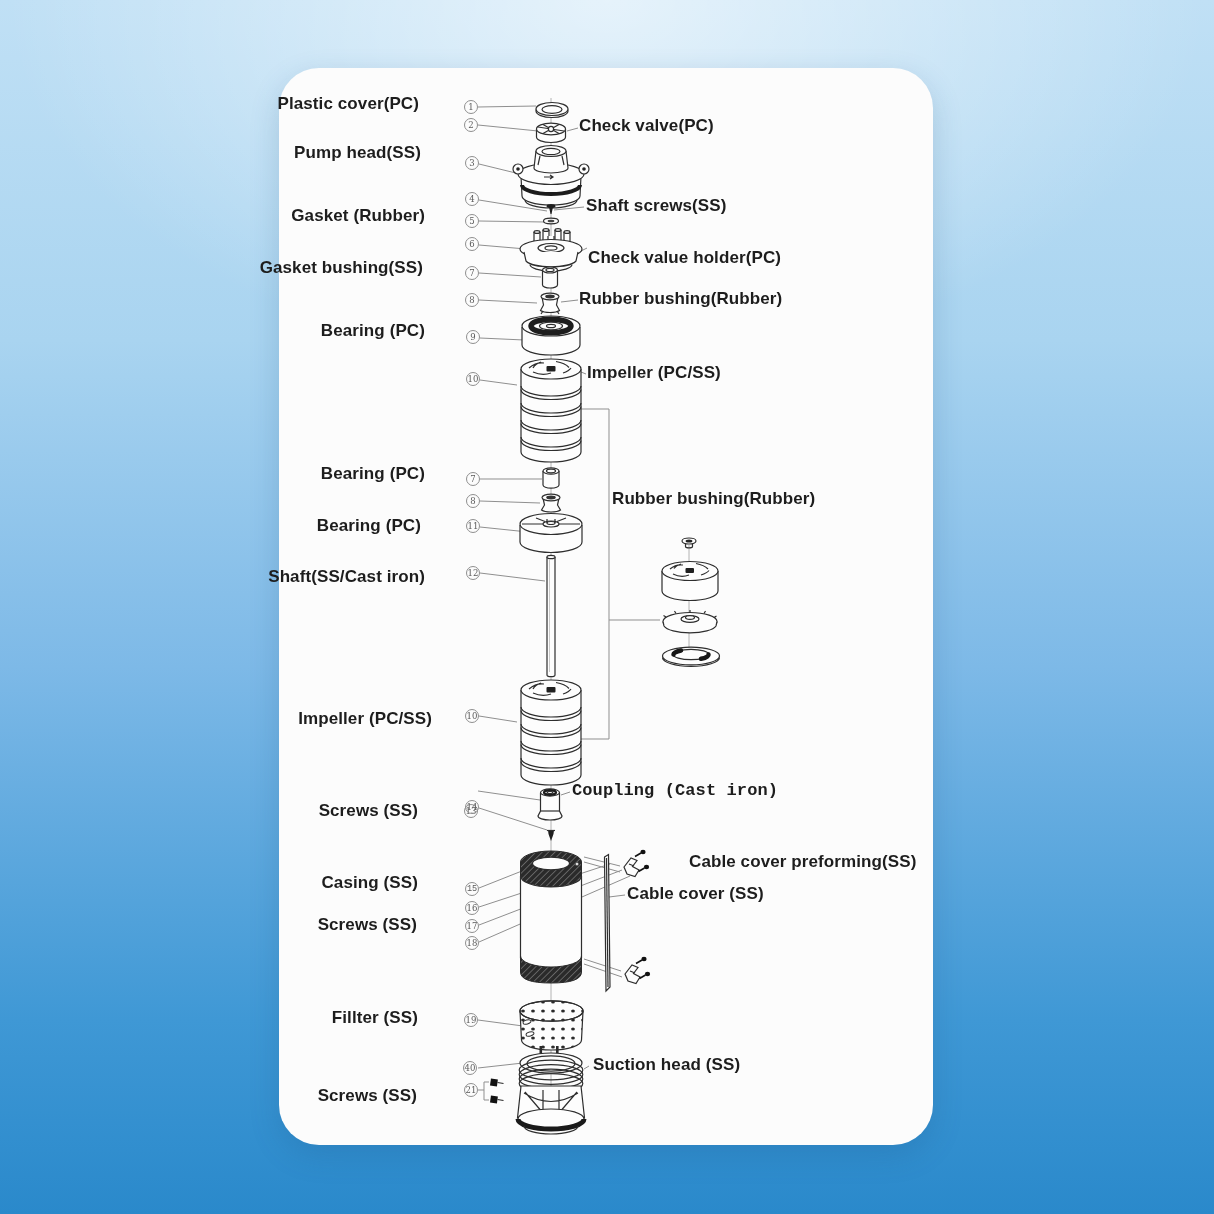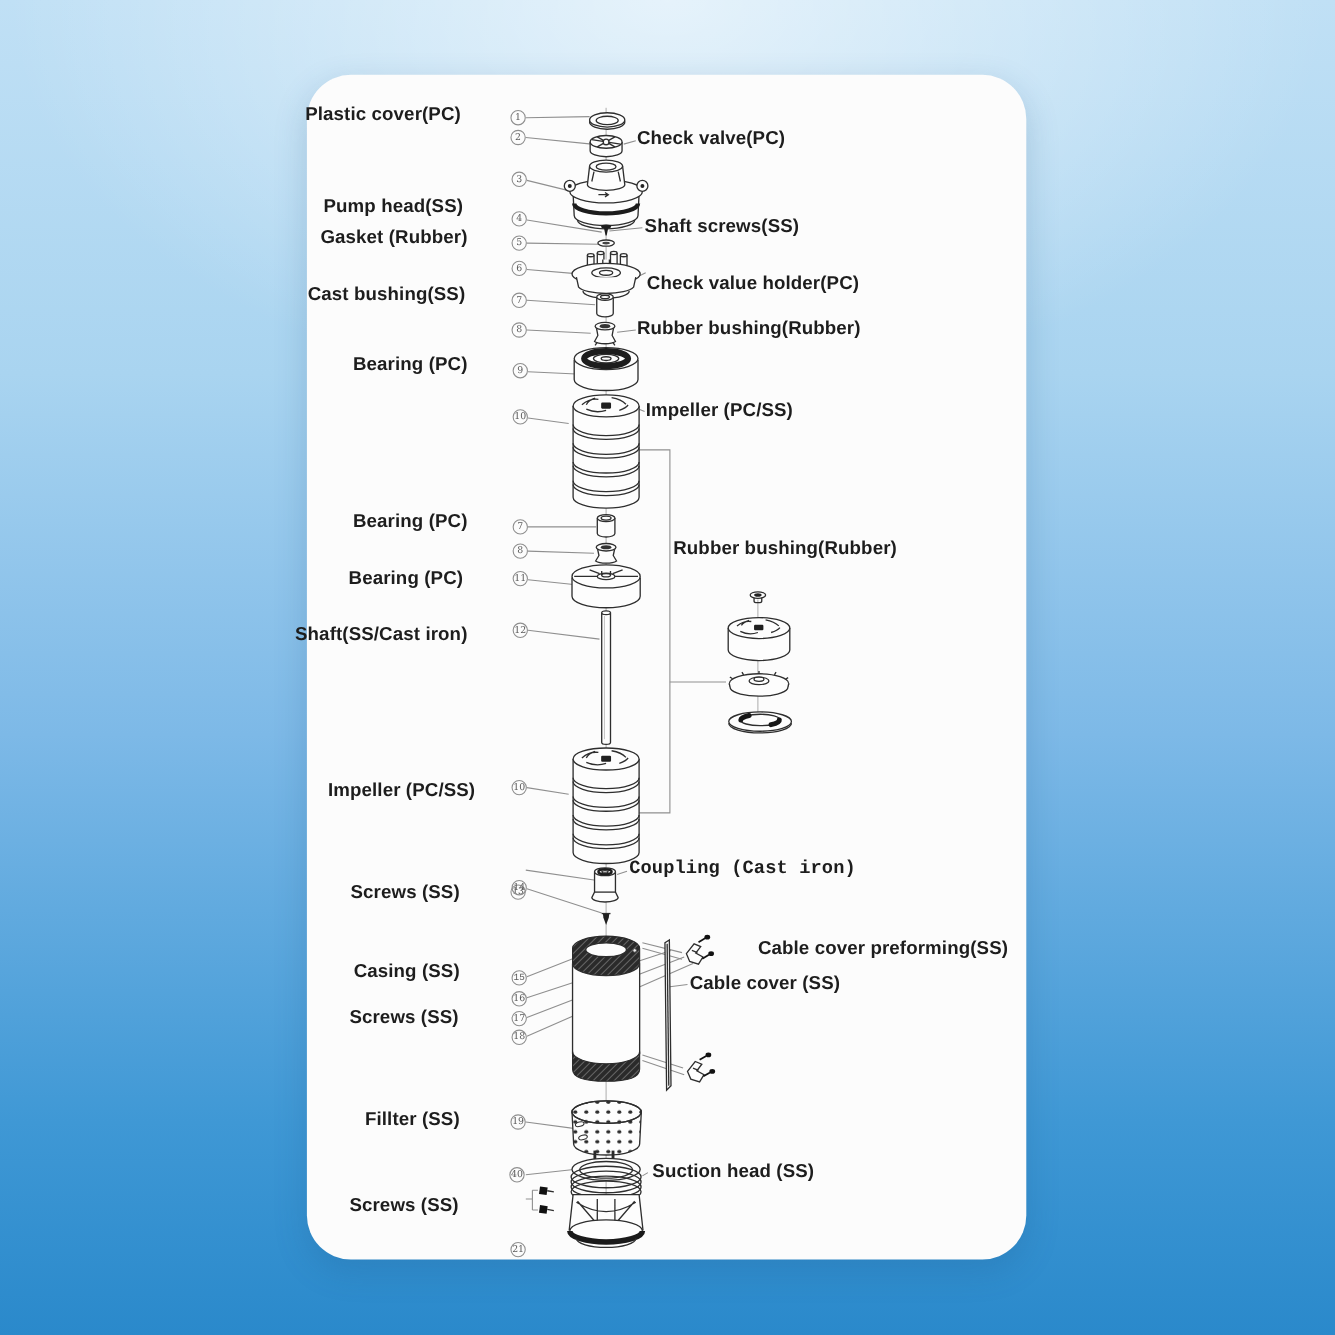--- a/index.html
+++ b/index.html
@@ -288,23 +288,23 @@
       <ellipse class="pw" cx="691" cy="656" rx="28.5" ry="8.8"></ellipse>
       <path class="p" d="M662.5,657.5 A28.5,8.8 0 0 0 719.5,657.5"></path>
       <ellipse class="pw" cx="691" cy="654.5" rx="18" ry="5.2"></ellipse>
       <path d="M673.5,654.5 A17.5,5 0 0 1 681,650.5" stroke="#161616" stroke-width="4.5" fill="none" stroke-linecap="round"></path>
       <path d="M708.5,654.5 A17.5,5 0 0 1 701,658.8" stroke="#161616" stroke-width="4.5" fill="none" stroke-linecap="round"></path>
     </g>
   </svg>
 
   <div class="layer" id="labels-layer">
       <div class="lbl" style="right: 763px; top: 104px;">Plastic cover(PC)</div>
-      <div class="lbl" style="right: 761px; top: 153px; margin-top: 35px;">Pump head(SS)</div>
+      <div class="lbl" style="right: 761px; top: 153px;">Pump head(SS)</div>
       <div class="lbl" style="right: 757px; top: 216px;">Gasket (Rubber)</div>
-      <div class="lbl" style="right: 759px; top: 268px;">Cast bushing(SS)</div>
+      <div class="lbl" style="right: 759px; top: 268px;">Gasket bushing(SS)</div>
       <div class="lbl" style="right: 757px; top: 331px;">Bearing (PC)</div>
       <div class="lbl" style="right: 757px; top: 474px;">Bearing (PC)</div>
       <div class="lbl" style="right: 761px; top: 526px;">Bearing (PC)</div>
       <div class="lbl" style="right: 757px; top: 577px;">Shaft(SS/Cast iron)</div>
       <div class="lbl" style="right: 750px; top: 719px;">Impeller (PC/SS)</div>
       <div class="lbl" style="right: 764px; top: 811px;">Screws (SS)</div>
       <div class="lbl" style="right: 764px; top: 883px;">Casing (SS)</div>
       <div class="lbl" style="right: 765px; top: 925px;">Screws (SS)</div>
       <div class="lbl" style="right: 764px; top: 1018px;">Fillter (SS)</div>
       <div class="lbl" style="right: 765px; top: 1096px;">Screws (SS)</div>
@@ -336,15 +336,15 @@
       <span class="marker" style="left: 473px; top: 573px;">12</span>
       <span class="marker" style="left: 472px; top: 716px;">10</span>
       <span class="marker" style="left: 471px; top: 791px; margin-top: 20px;">13</span>
       <span class="marker" style="left: 472px; top: 807px;">14</span>
       <span class="marker" style="left: 472px; top: 889px; font-family: Liberation Mono, monospace;">15</span>
       <span class="marker" style="left: 472px; top: 908px;">16</span>
       <span class="marker" style="left: 472px; top: 926px;">17</span>
       <span class="marker" style="left: 472px; top: 943px;">18</span>
       <span class="marker" style="left: 471px; top: 1020px;">19</span>
       <span class="marker" style="left: 470px; top: 1068px;">40</span>
-      <span class="marker" style="left: 471px; top: 1136px;">21</span>
+      <span class="marker" style="left: 471px; top: 1090px;">21</span>
     </div>
 </div>
 
 </body></html>

